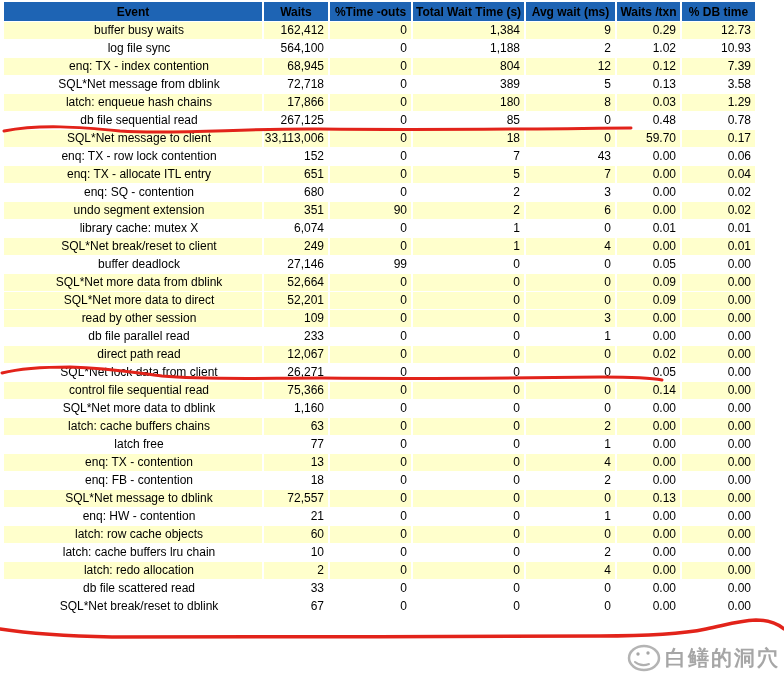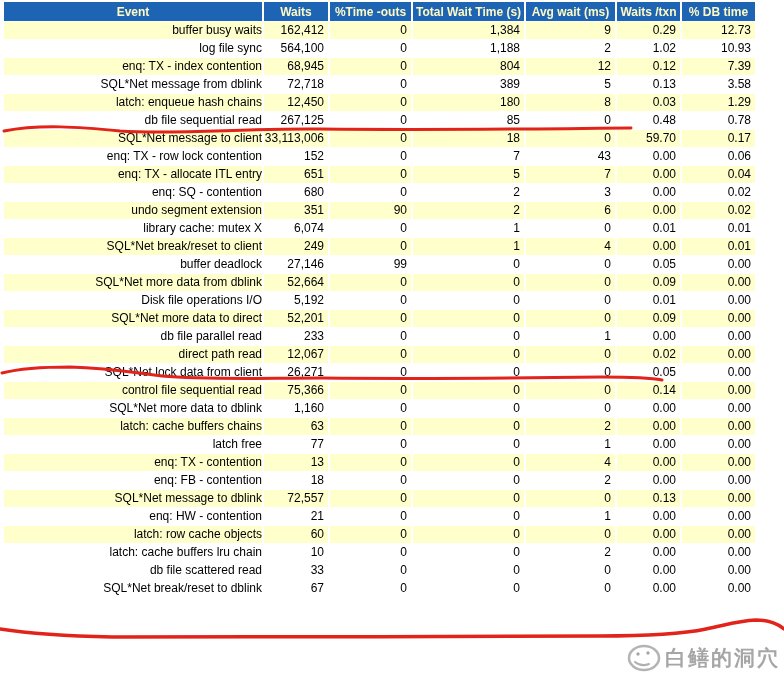--- a/index.html
+++ b/index.html
@@ -16,40 +16,40 @@
     position: absolute;
     left: 2px;
     top: 1px;
     width: 755px;
     border-collapse: separate;
     border-spacing: 2px 1px;
     table-layout: fixed;
   }
   table.awr th {
     background: #1e64b4;
-    color: #fef9c3;
+    color: #000000;
     font-size: 12px;
     font-weight: bold;
     height: 19px;
     text-align: center;
     white-space: nowrap;
     overflow: hidden;
   }
   table.awr td {
     font-size: 12px;
     color: #000000;
     height: 17px;
     line-height: 17px;
     white-space: nowrap;
     overflow: hidden;
     vertical-align: middle;
   }
   table.awr tr.odd td { background: #ffffcc; }
   table.awr tr.even td { background: #ffffff; }
-  table.awr td.event { text-align: right; padding-left: 12px; }
+  table.awr td.event { text-align: center; padding-left: 12px; }
   table.awr td.num   { text-align: right; padding-right: 4px; }
   svg.annotations {
     position: absolute;
     left: 0; top: 0;
     width: 784px; height: 691px;
     pointer-events: none;
     z-index: 5;
   }
   .watermark {
     position: absolute;
@@ -131,21 +131,21 @@
           <td class="event">SQL*Net message from dblink</td>
           <td class="num">72,718</td>
           <td class="num">0</td>
           <td class="num">389</td>
           <td class="num">5</td>
           <td class="num">0.13</td>
           <td class="num">3.58</td>
         </tr>
         <tr class="odd">
           <td class="event">latch: enqueue hash chains</td>
-          <td class="num">12,450</td>
+          <td class="num">17,866</td>
           <td class="num">0</td>
           <td class="num">180</td>
           <td class="num">8</td>
           <td class="num">0.03</td>
           <td class="num">1.29</td>
         </tr>
         <tr class="even">
           <td class="event">db file sequential read</td>
           <td class="num">267,125</td>
           <td class="num">0</td>
@@ -228,38 +228,38 @@
         </tr>
         <tr class="odd">
           <td class="event">SQL*Net more data from dblink</td>
           <td class="num">52,664</td>
           <td class="num">0</td>
           <td class="num">0</td>
           <td class="num">0</td>
           <td class="num">0.09</td>
           <td class="num">0.00</td>
         </tr>
-        <tr class="even">
-          <td class="event">Disk file operations I/O</td>
-          <td class="num">5,192</td>
-          <td class="num">0</td>
-          <td class="num">0</td>
-          <td class="num">0</td>
-          <td class="num">0.01</td>
-          <td class="num">0.00</td>
-        </tr>
         <tr class="odd">
           <td class="event">SQL*Net more data to direct</td>
           <td class="num">52,201</td>
           <td class="num">0</td>
           <td class="num">0</td>
           <td class="num">0</td>
           <td class="num">0.09</td>
           <td class="num">0.00</td>
         </tr>
+        <tr class="odd">
+          <td class="event">read by other session</td>
+          <td class="num">109</td>
+          <td class="num">0</td>
+          <td class="num">0</td>
+          <td class="num">3</td>
+          <td class="num">0.00</td>
+          <td class="num">0.00</td>
+        </tr>
         <tr class="even">
           <td class="event">db file parallel read</td>
           <td class="num">233</td>
           <td class="num">0</td>
           <td class="num">0</td>
           <td class="num">1</td>
           <td class="num">0.00</td>
           <td class="num">0.00</td>
         </tr>
         <tr class="odd">
@@ -360,20 +360,29 @@
           <td class="num">0</td>
           <td class="num">0.00</td>
           <td class="num">0.00</td>
         </tr>
         <tr class="even">
           <td class="event">latch: cache buffers lru chain</td>
           <td class="num">10</td>
           <td class="num">0</td>
           <td class="num">0</td>
           <td class="num">2</td>
+          <td class="num">0.00</td>
+          <td class="num">0.00</td>
+        </tr>
+        <tr class="odd">
+          <td class="event">latch: redo allocation</td>
+          <td class="num">2</td>
+          <td class="num">0</td>
+          <td class="num">0</td>
+          <td class="num">4</td>
           <td class="num">0.00</td>
           <td class="num">0.00</td>
         </tr>
         <tr class="even">
           <td class="event">db file scattered read</td>
           <td class="num">33</td>
           <td class="num">0</td>
           <td class="num">0</td>
           <td class="num">0</td>
           <td class="num">0.00</td>

